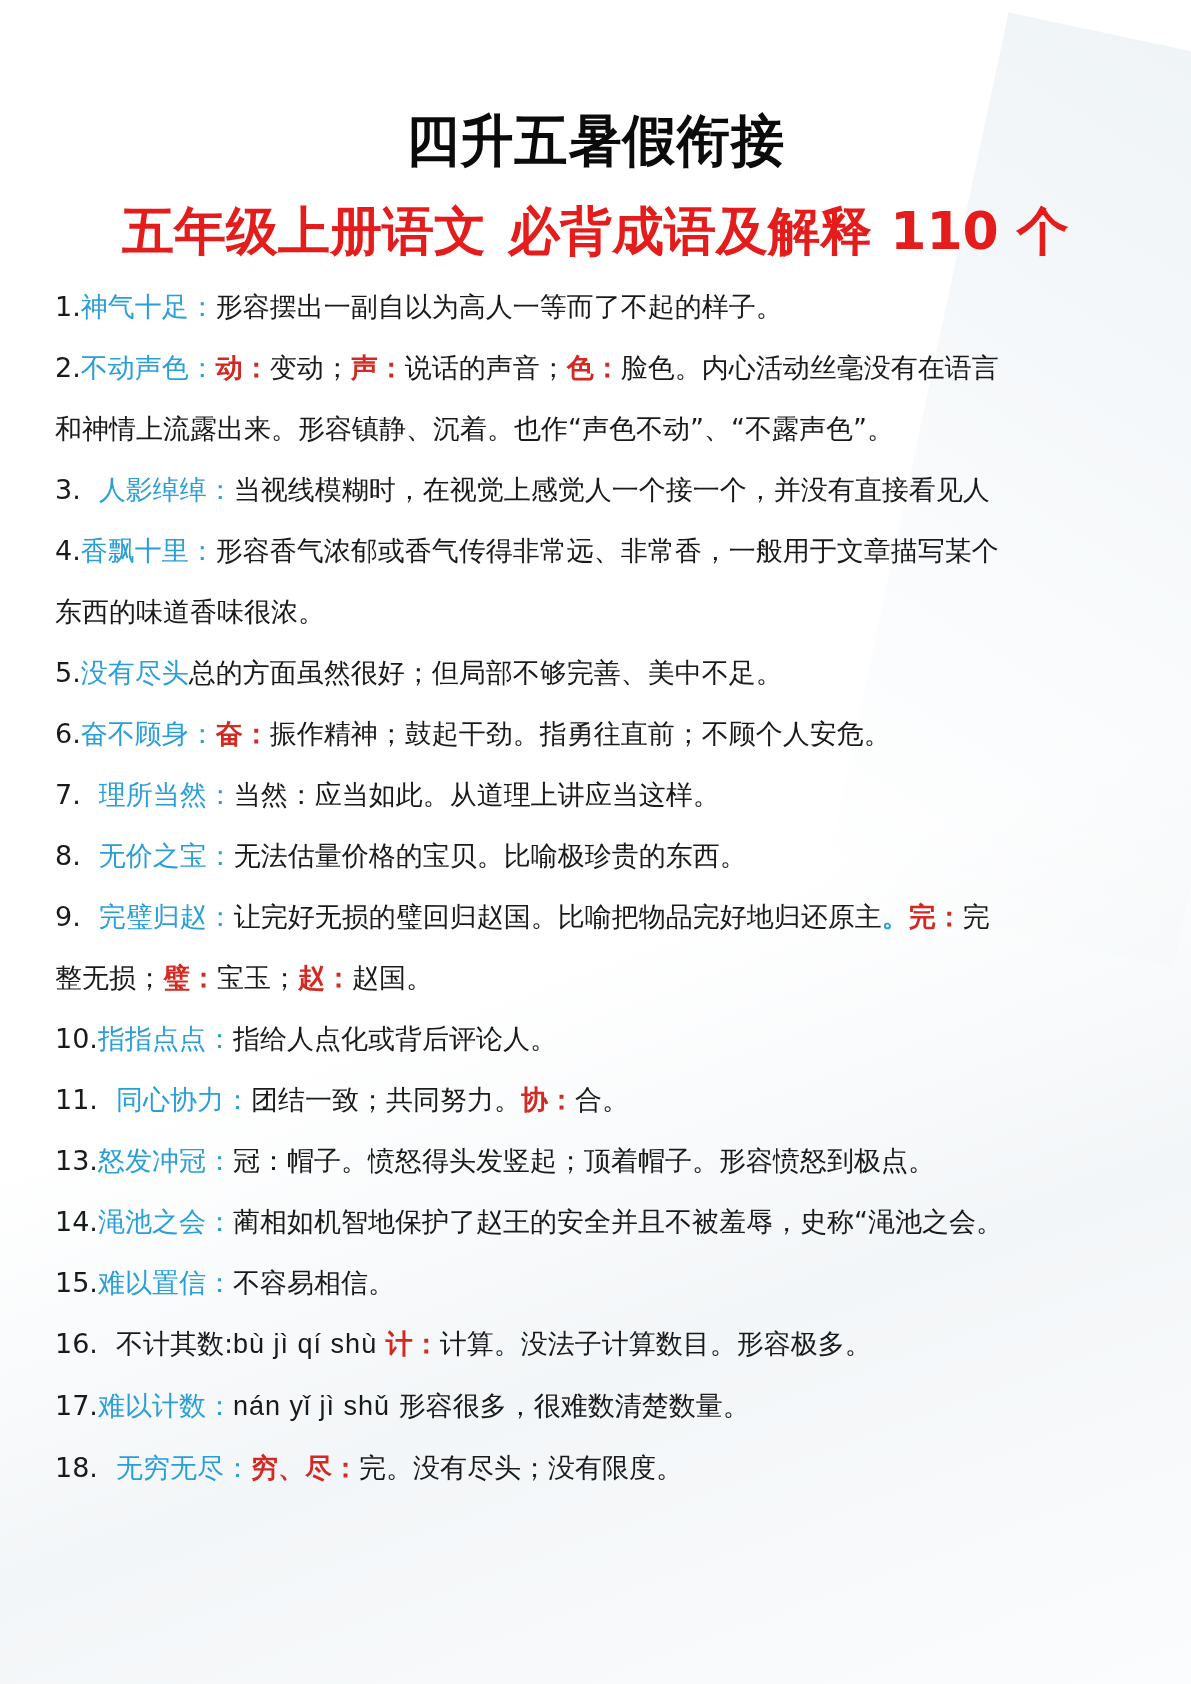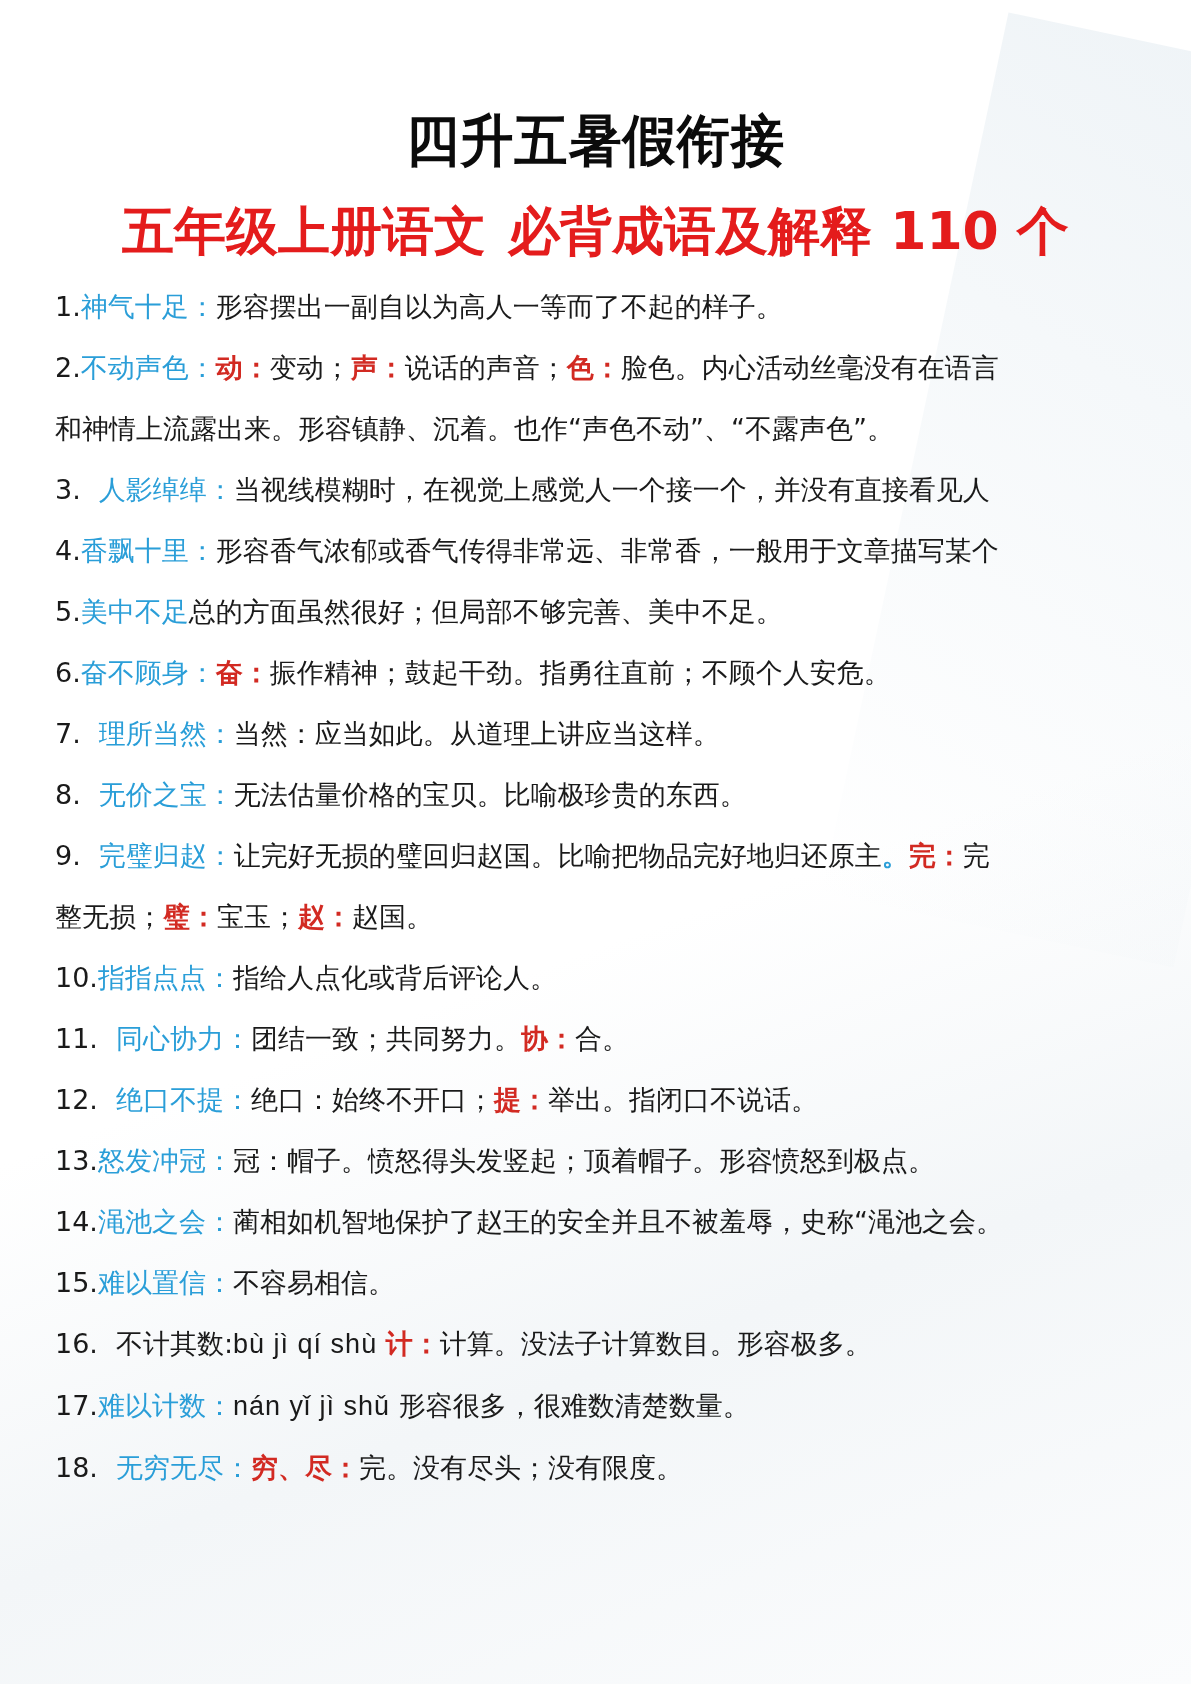--- a/index.html
+++ b/index.html
@@ -84,25 +84,25 @@
 
     <p class="entry">
       <span class="num">2.</span><span class="term">不动声色：</span><span class="key">动：</span><span>变动；</span><span class="key">声：</span><span>说话的声音；</span><span class="key">色：</span><span>脸色。内心活动丝毫没有在语言</span><br><span>和神情上流露出来。形容镇静、沉着。也作“声色不动”、“不露声色”。</span>
     </p>
 
     <p class="entry">
       <span class="num">3.</span><span class="sp"></span><span class="term">人影绰绰：</span><span>当视线模糊时，在视觉上感觉人一个接一个，并没有直接看见人</span><br>
     </p>
 
     <p class="entry">
-      <span class="num">4.</span><span class="term">香飘十里：</span><span>形容香气浓郁或香气传得非常远、非常香，一般用于文章描写某个</span><br>
+      <span class="num">4.</span><span class="term">香飘十里：</span><span>形容香气浓郁或香气传得非常远、非常香，一般用于文章描写某个</span><br><span>东西的味道香味很浓。</span>
     </p>
 
     <p class="entry">
-      <span class="num">5.</span><span class="term">美中不足</span><span>总的方面虽然很好；但局部不够完善、美中不足。</span>
+      <span class="num">5.</span><span class="term">没有尽头</span><span>总的方面虽然很好；但局部不够完善、美中不足。</span>
     </p>
 
     <p class="entry">
       <span class="num">6.</span><span class="term">奋不顾身：</span><span class="key">奋：</span><span>振作精神；鼓起干劲。指勇往直前；不顾个人安危。</span>
     </p>
 
     <p class="entry">
       <span class="num">7.</span><span class="sp"></span><span class="term">理所当然：</span><span>当然：应当如此。从道理上讲应当这样。</span>
     </p>
 
@@ -115,23 +115,20 @@
     </p>
 
     <p class="entry">
       <span class="num">10.</span><span class="term">指指点点：</span><span>指给人点化或背后评论人。</span>
     </p>
 
     <p class="entry">
       <span class="num">11.</span><span class="sp"></span><span class="term">同心协力：</span><span>团结一致；共同努力。</span><span class="key">协：</span><span>合。</span>
     </p>
 
-    <p class="entry">
-      <span class="num">12.</span><span class="sp"></span><span class="term">绝口不提：</span><span>绝口：始终不开口；</span><span class="key">提：</span><span>举出。指闭口不说话。</span>
-    </p>
 
     <p class="entry">
       <span class="num">13.</span><span class="term">怒发冲冠：</span><span>冠：帽子。愤怒得头发竖起；顶着帽子。形容愤怒到极点。</span>
     </p>
 
     <p class="entry">
       <span class="num">14.</span><span class="term">渑池之会：</span><span>蔺相如机智地保护了赵王的安全并且不被羞辱，史称“渑池之会。</span>
     </p>
 
     <p class="entry">

